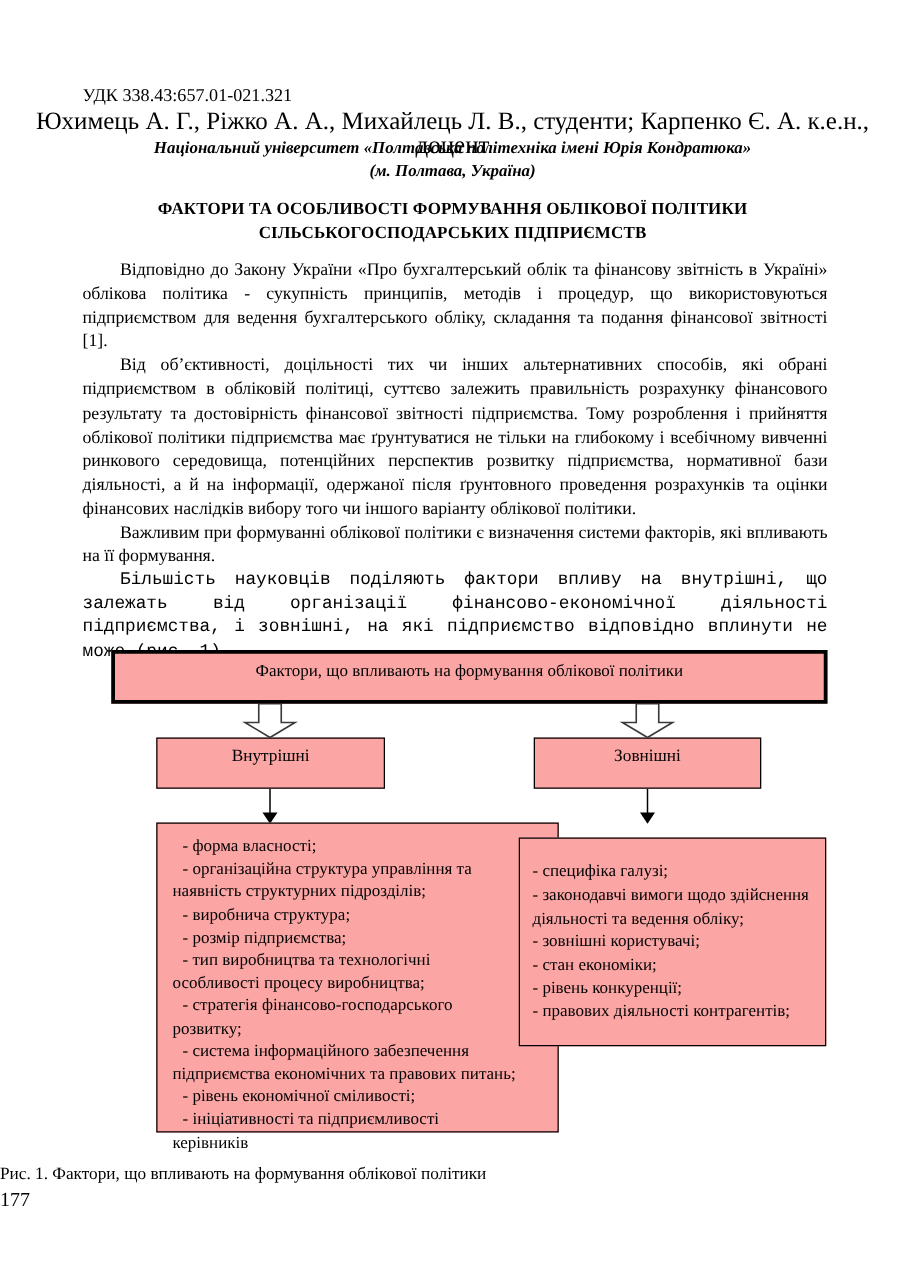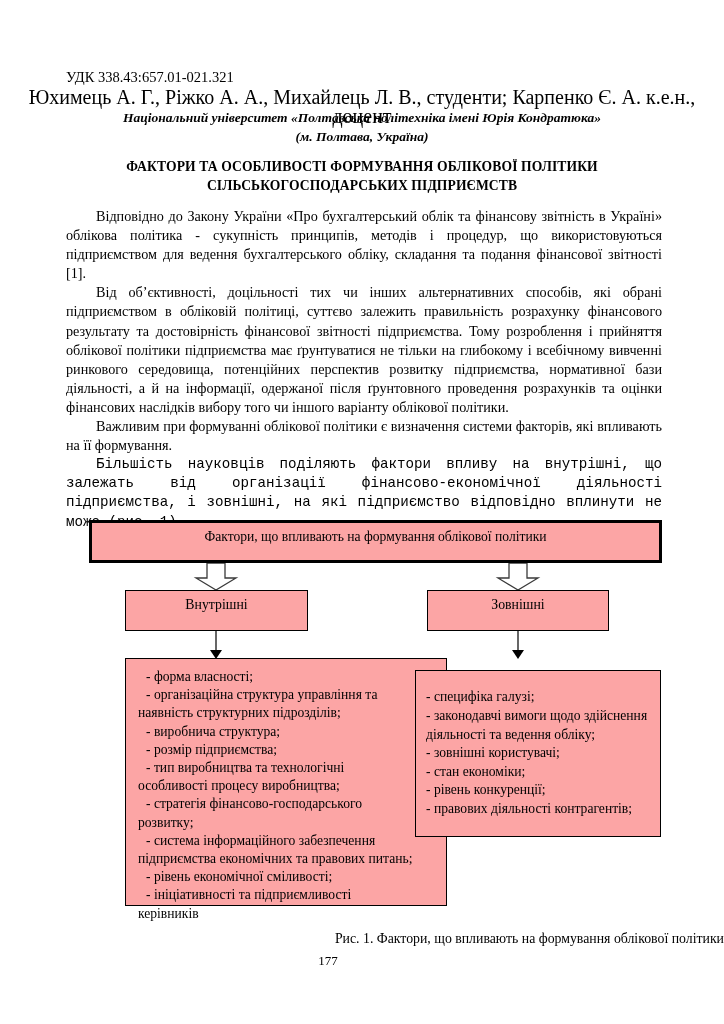--- a/index.html
+++ b/index.html
@@ -196,31 +196,30 @@
     left: 0; top: 0;
     width: 724px;
     height: 1024px;
   }
 
   .caption {
     position: absolute;
     left: 0;
     top: 930px;
     width: 724px;
-    text-align: right;
+    text-align: left;
     font-size: 13.8px;
     line-height: 18px;
   }
   .page-number {
     position: absolute;
     left: 0;
     top: 952px;
     width: 656px;
-    text-align: center;
-    font-size: 13px;
+    font-size: 16px;
     line-height: 18px;
   }
 </style>
 </head>
 <body>
 
 <div class="page">
 
   <div class="udk">УДК 338.43:657.01-021.321</div>
   <div class="authors">Юхимець А. Г., Ріжко А. А., Михайлець Л. В., студенти; Карпенко Є. А.  к.е.н., доцент</div>

